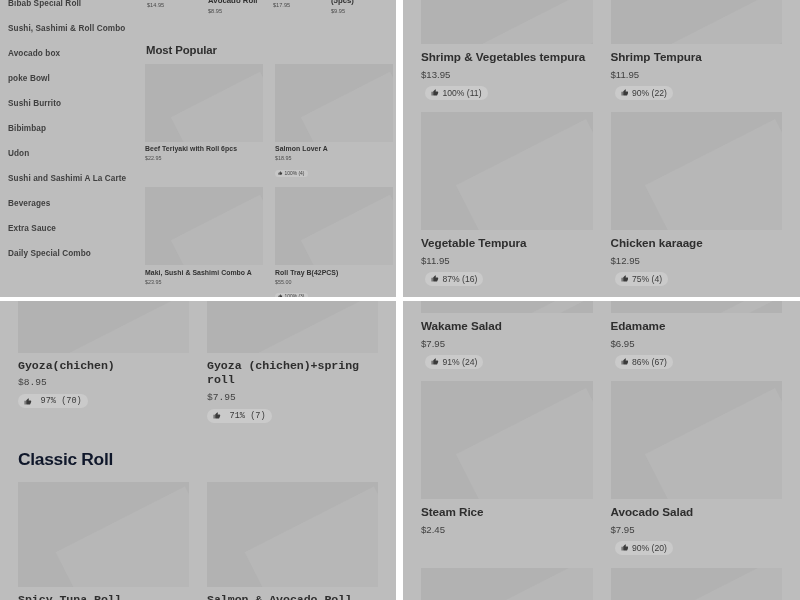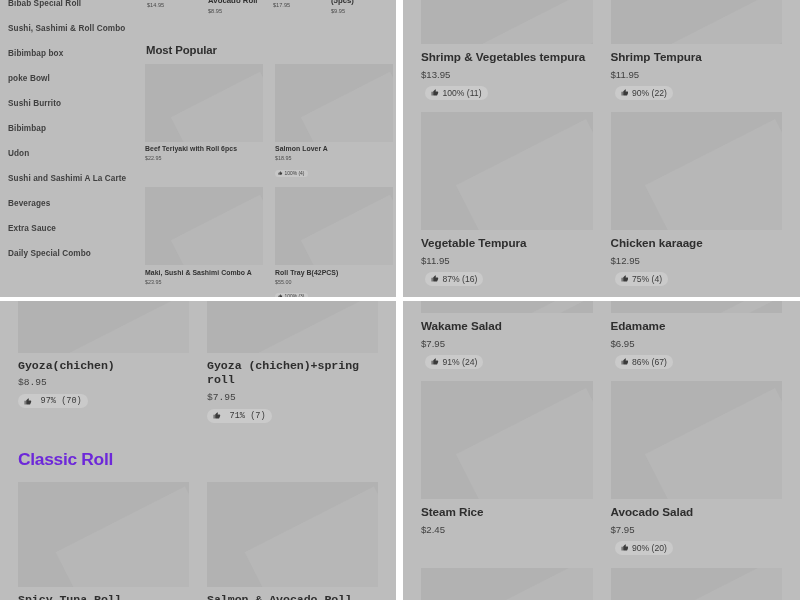--- a/index.html
+++ b/index.html
@@ -103,21 +103,21 @@
   }
   .bl-price { font-size:9.6px; color:#414141; margin-top:4px; }
   .bl-rate {
     display:inline-flex; align-items:center; gap:9px;
     margin-top:6px; padding:2px 6px;
     background:rgba(255,255,255,.20); border-radius:10px;
     font-size:8.6px; color:#3a3a3a;
   }
   .bl-rate svg { width:7.5px; height:7.5px; display:block; }
   .bl-head {
-    font-size:17.4px; font-weight:700; color:#6d28d9;
+    font-size:17.4px; font-weight:700; color:#0f172a;
     letter-spacing:-.3px; margin:24px 0 12px 0;
   }
 
   
   .rt-inner { position:relative; width:397px; padding:0 18px; }
   .rt-grid { display:grid; grid-template-columns:1fr 1fr; gap:0 18px; }
   .rt-card { }
   .rt-thumb {
     width:100%; height:118px; background:#b2b2b2;
     position:relative; overflow:hidden;
@@ -148,21 +148,21 @@
 <body>
 
 <div id="screen">
 
   <div class="quad" id="q-tl">
     <div class="left-inner">
 
       <nav class="sidebar">
         <div class="side-item"><span>Bibab Special Roll</span></div>
         <div class="side-item"><span>Sushi, Sashimi &amp; Roll Combo</span></div>
-        <div class="side-item"><span>Bibimbap box</span></div>
+        <div class="side-item"><span>Avocado box</span></div>
         <div class="side-item"><span>poke Bowl</span></div>
         <div class="side-item"><span>Sushi Burrito</span></div>
         <div class="side-item"><span>Bibimbap</span></div>
         <div class="side-item"><span>Udon</span></div>
         <div class="side-item"><span>Sushi and Sashimi A La Carte</span></div>
         <div class="side-item"><span>Beverages</span></div>
         <div class="side-item"><span>Extra Sauce</span></div>
         <div class="side-item"><span>Daily Special Combo</span></div>
         <div class="side-item"></div>
       </nav>

